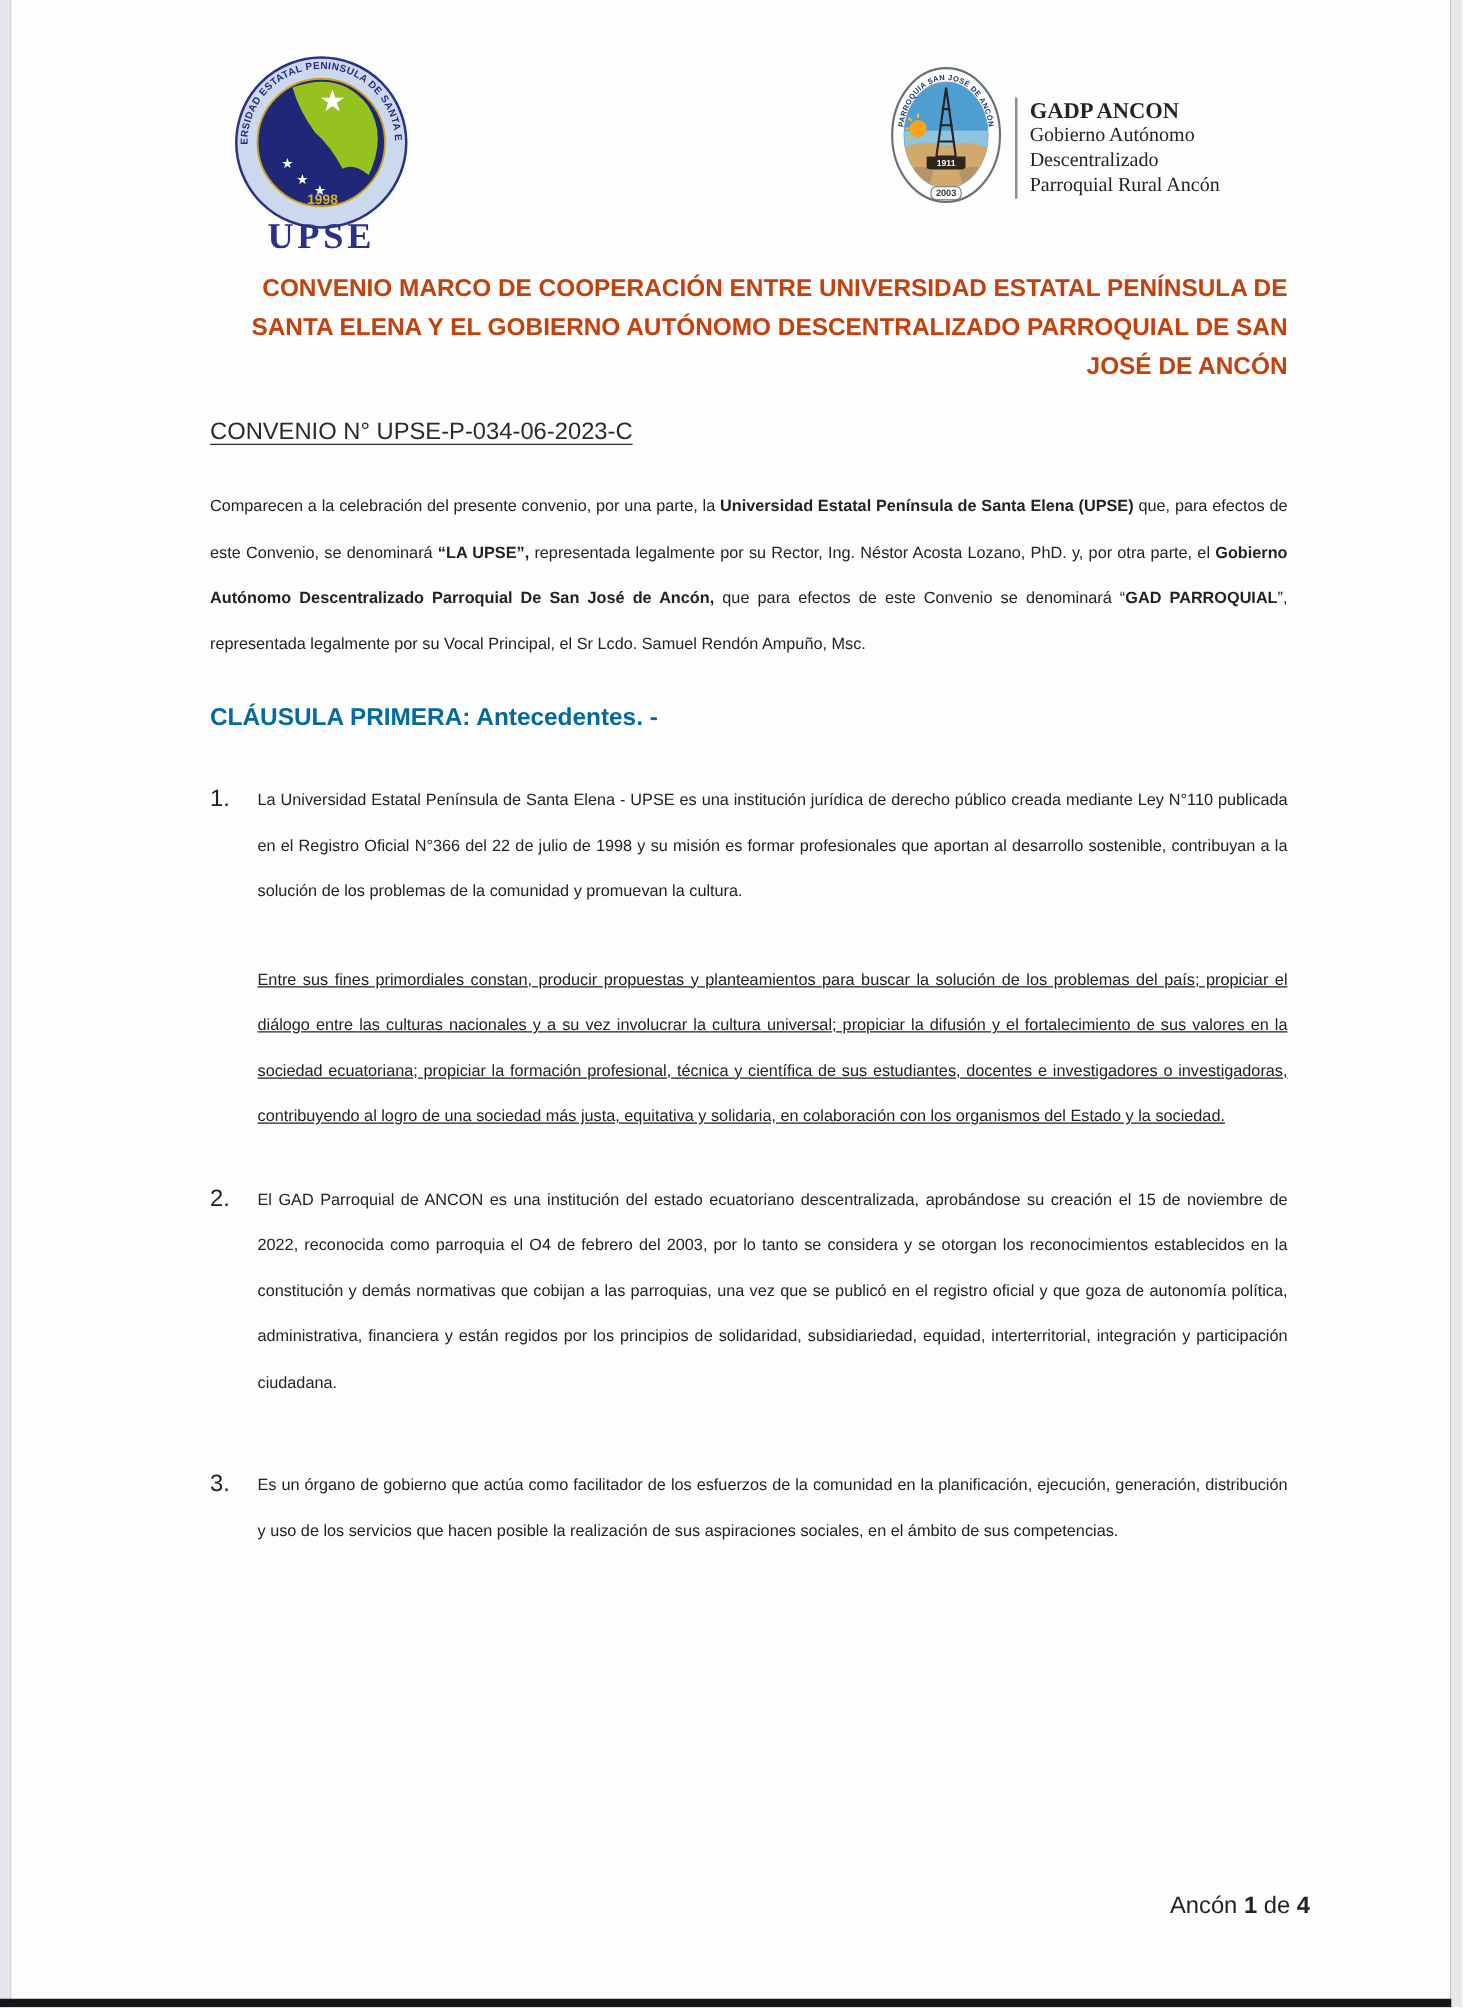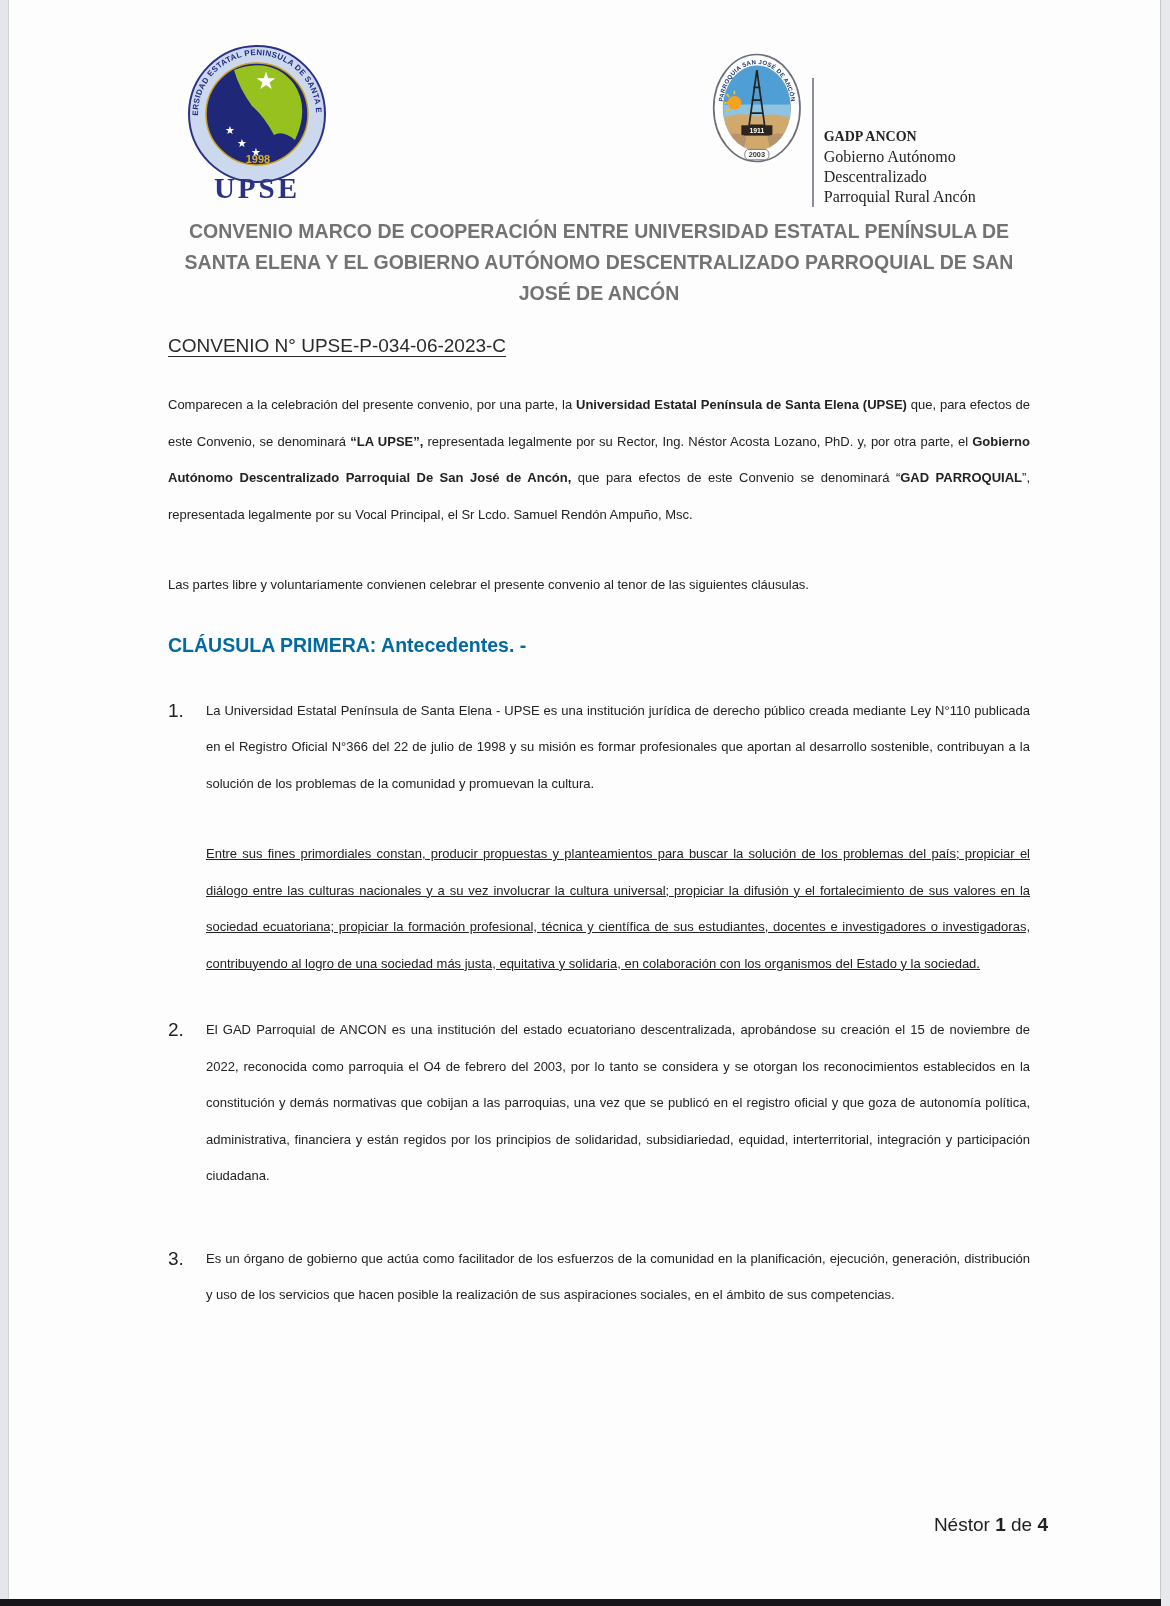--- a/index.html
+++ b/index.html
@@ -15,26 +15,26 @@
   .edge-bottom{position:absolute;left:0;bottom:0;right:9px;height:7px;
     background:#17171b;z-index:6;}
   .content{position:absolute;left:168px;right:140px;top:0;}
 
   
   .logos{position:relative;height:162px;margin-top:44px;}
   .upse-logo{position:absolute;left:14px;top:0;}
   .ancon-group{position:absolute;left:544px;top:0;display:flex;align-items:flex-start;}
   .ancon-text{margin-left:10px;margin-top:34px;padding-left:10px;
     border-left:2px solid #8a8f98;font-family:"Liberation Serif",serif;color:#242424;}
-  .ancon-org-name{font-weight:bold;font-size:14px;line-height:21px;margin-top:48px;}
+  .ancon-org-name{font-weight:bold;font-size:18px;line-height:21px;}
   .ancon-org-line{font-size:16px;line-height:20px;}
 
   
   .doc-title{margin:10px 0 0 0;font-size:19.5px;font-weight:bold;
-    text-align:center;line-height:31px;color:#737373;}
+    text-align:right;line-height:31px;color:#c2410c;}
   .convenio-line{margin-top:26px;text-align:left;font-size:19px;color:#2a2a2a;}
   .convenio-line span{text-decoration:underline;text-underline-offset:4px;}
 
   
   .para{font-size:13px;line-height:36.5px;text-align:justify;margin:0;color:#222;}
   .mt-intro{margin-top:30px;}
   .mt-p2{margin-top:34px;}
   .clause-heading{margin:30px 0 0 0;font-size:19.5px;font-weight:bold;color:#0369a1;}
   .b{font-weight:bold;}
 
@@ -130,21 +130,20 @@
     </header>
 
     <h1 class="doc-title">CONVENIO MARCO DE COOPERACIÓN ENTRE UNIVERSIDAD ESTATAL PENÍNSULA DE SANTA ELENA Y EL GOBIERNO AUTÓNOMO DESCENTRALIZADO PARROQUIAL DE SAN JOSÉ DE ANCÓN</h1>
 
     <div class="convenio-line">
       <span>CONVENIO N° UPSE-P-034-06-2023-C</span>
     </div>
 
     <p class="para mt-intro"><span>Comparecen a la celebración del presente convenio, por una parte, la </span><span class="b">Universidad Estatal Península de Santa Elena (UPSE)</span><span> que, para efectos de este Convenio, se denominará </span><span class="b">“LA UPSE”,</span><span> representada legalmente por su Rector, Ing. Néstor Acosta Lozano, PhD. y, por otra parte, el </span><span class="b">Gobierno Autónomo Descentralizado Parroquial De San José de Ancón,</span><span> que para efectos de este Convenio se denominará “</span><span class="b">GAD PARROQUIAL</span><span>”, representada legalmente por su Vocal Principal, el Sr Lcdo. Samuel Rendón Ampuño, Msc.</span></p>
 
-    <p class="para mt-p2">Las partes libre y voluntariamente convienen celebrar el presente convenio al tenor de las siguientes cláusulas.</p>
 
     <h2 class="clause-heading">CLÁUSULA PRIMERA: Antecedentes. -</h2>
 
     <div class="item item-1">
       <div class="item-num">1.</div>
       <div class="item-body">
         <p class="para">La Universidad Estatal Península de Santa Elena - UPSE es una institución jurídica de derecho público creada mediante Ley N°110 publicada en el Registro Oficial N°366 del 22 de julio de 1998 y su misión es formar profesionales que aportan al desarrollo sostenible, contribuyan a la solución de los problemas de la comunidad y promuevan la cultura.</p>
         <p class="para">Entre sus fines primordiales constan, producir propuestas y planteamientos para buscar la solución de los problemas del país; propiciar el diálogo entre las culturas nacionales y a su vez involucrar la cultura universal; propiciar la difusión y el fortalecimiento de sus valores en la sociedad ecuatoriana; propiciar la formación profesional, técnica y científica de sus estudiantes, docentes e investigadores o investigadoras, contribuyendo al logro de una sociedad más justa, equitativa y solidaria, en colaboración con los organismos del Estado y la sociedad.</p>
       </div>
     </div>
@@ -158,14 +157,14 @@
 
     <div class="item item-3">
       <div class="item-num">3.</div>
       <div class="item-body">
         <p class="para">Es un órgano de gobierno que actúa como facilitador de los esfuerzos de la comunidad en la planificación, ejecución, generación, distribución y uso de los servicios que hacen posible la realización de sus aspiraciones sociales, en el ámbito de sus competencias.</p>
       </div>
     </div>
 
   </div>
 
-  <div class="footer"><span>Néstor </span><span class="b">1</span><span> de </span><span class="b">4</span></div>
+  <div class="footer"><span>Ancón </span><span class="b">1</span><span> de </span><span class="b">4</span></div>
 </div>
 
 </body></html>

